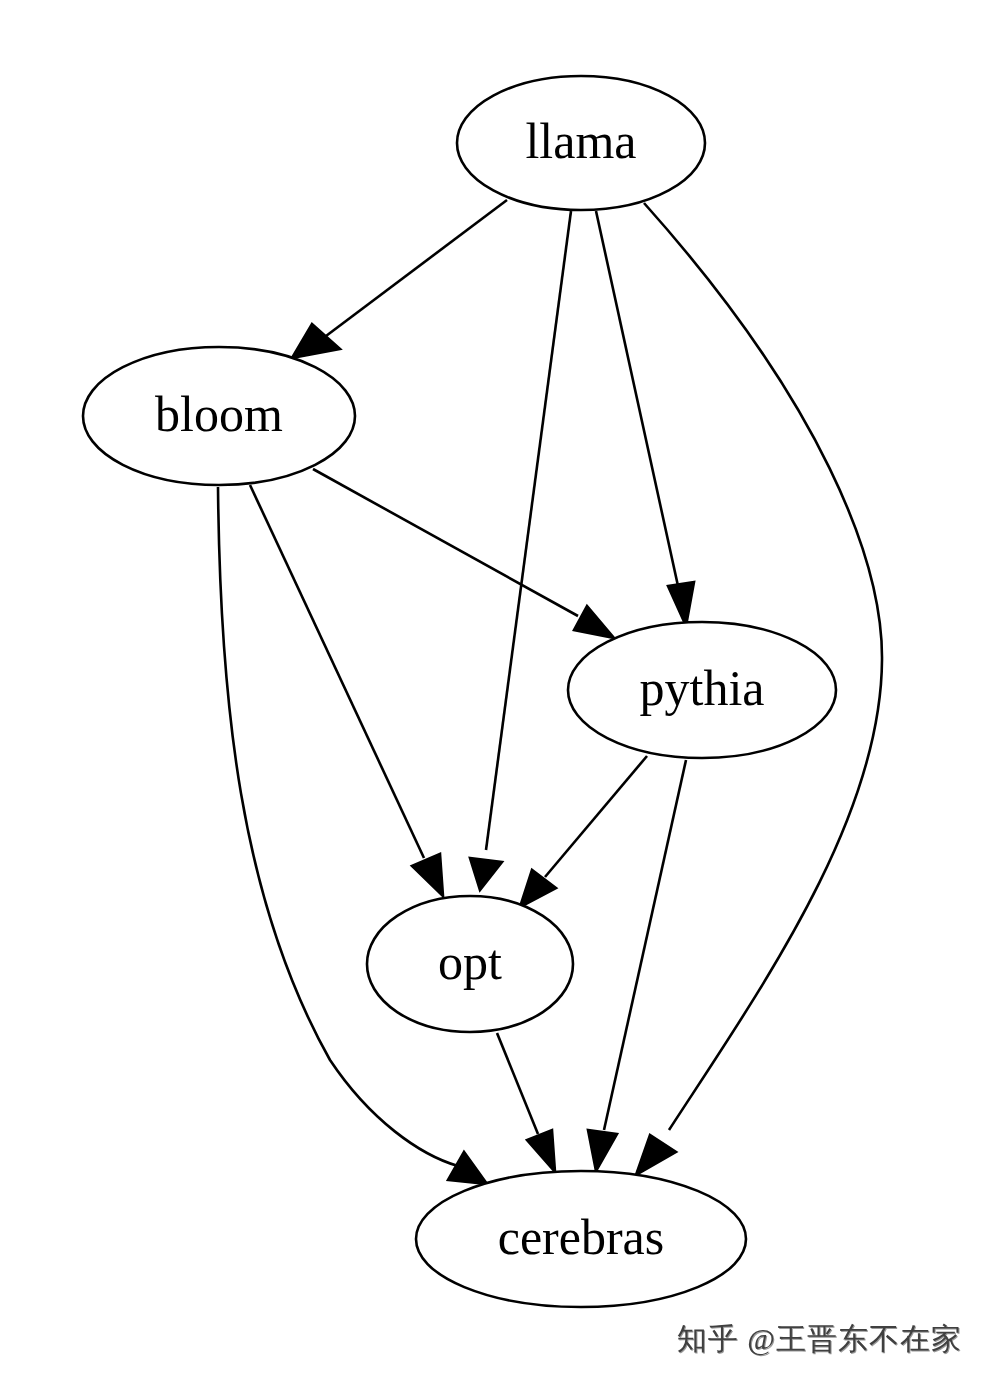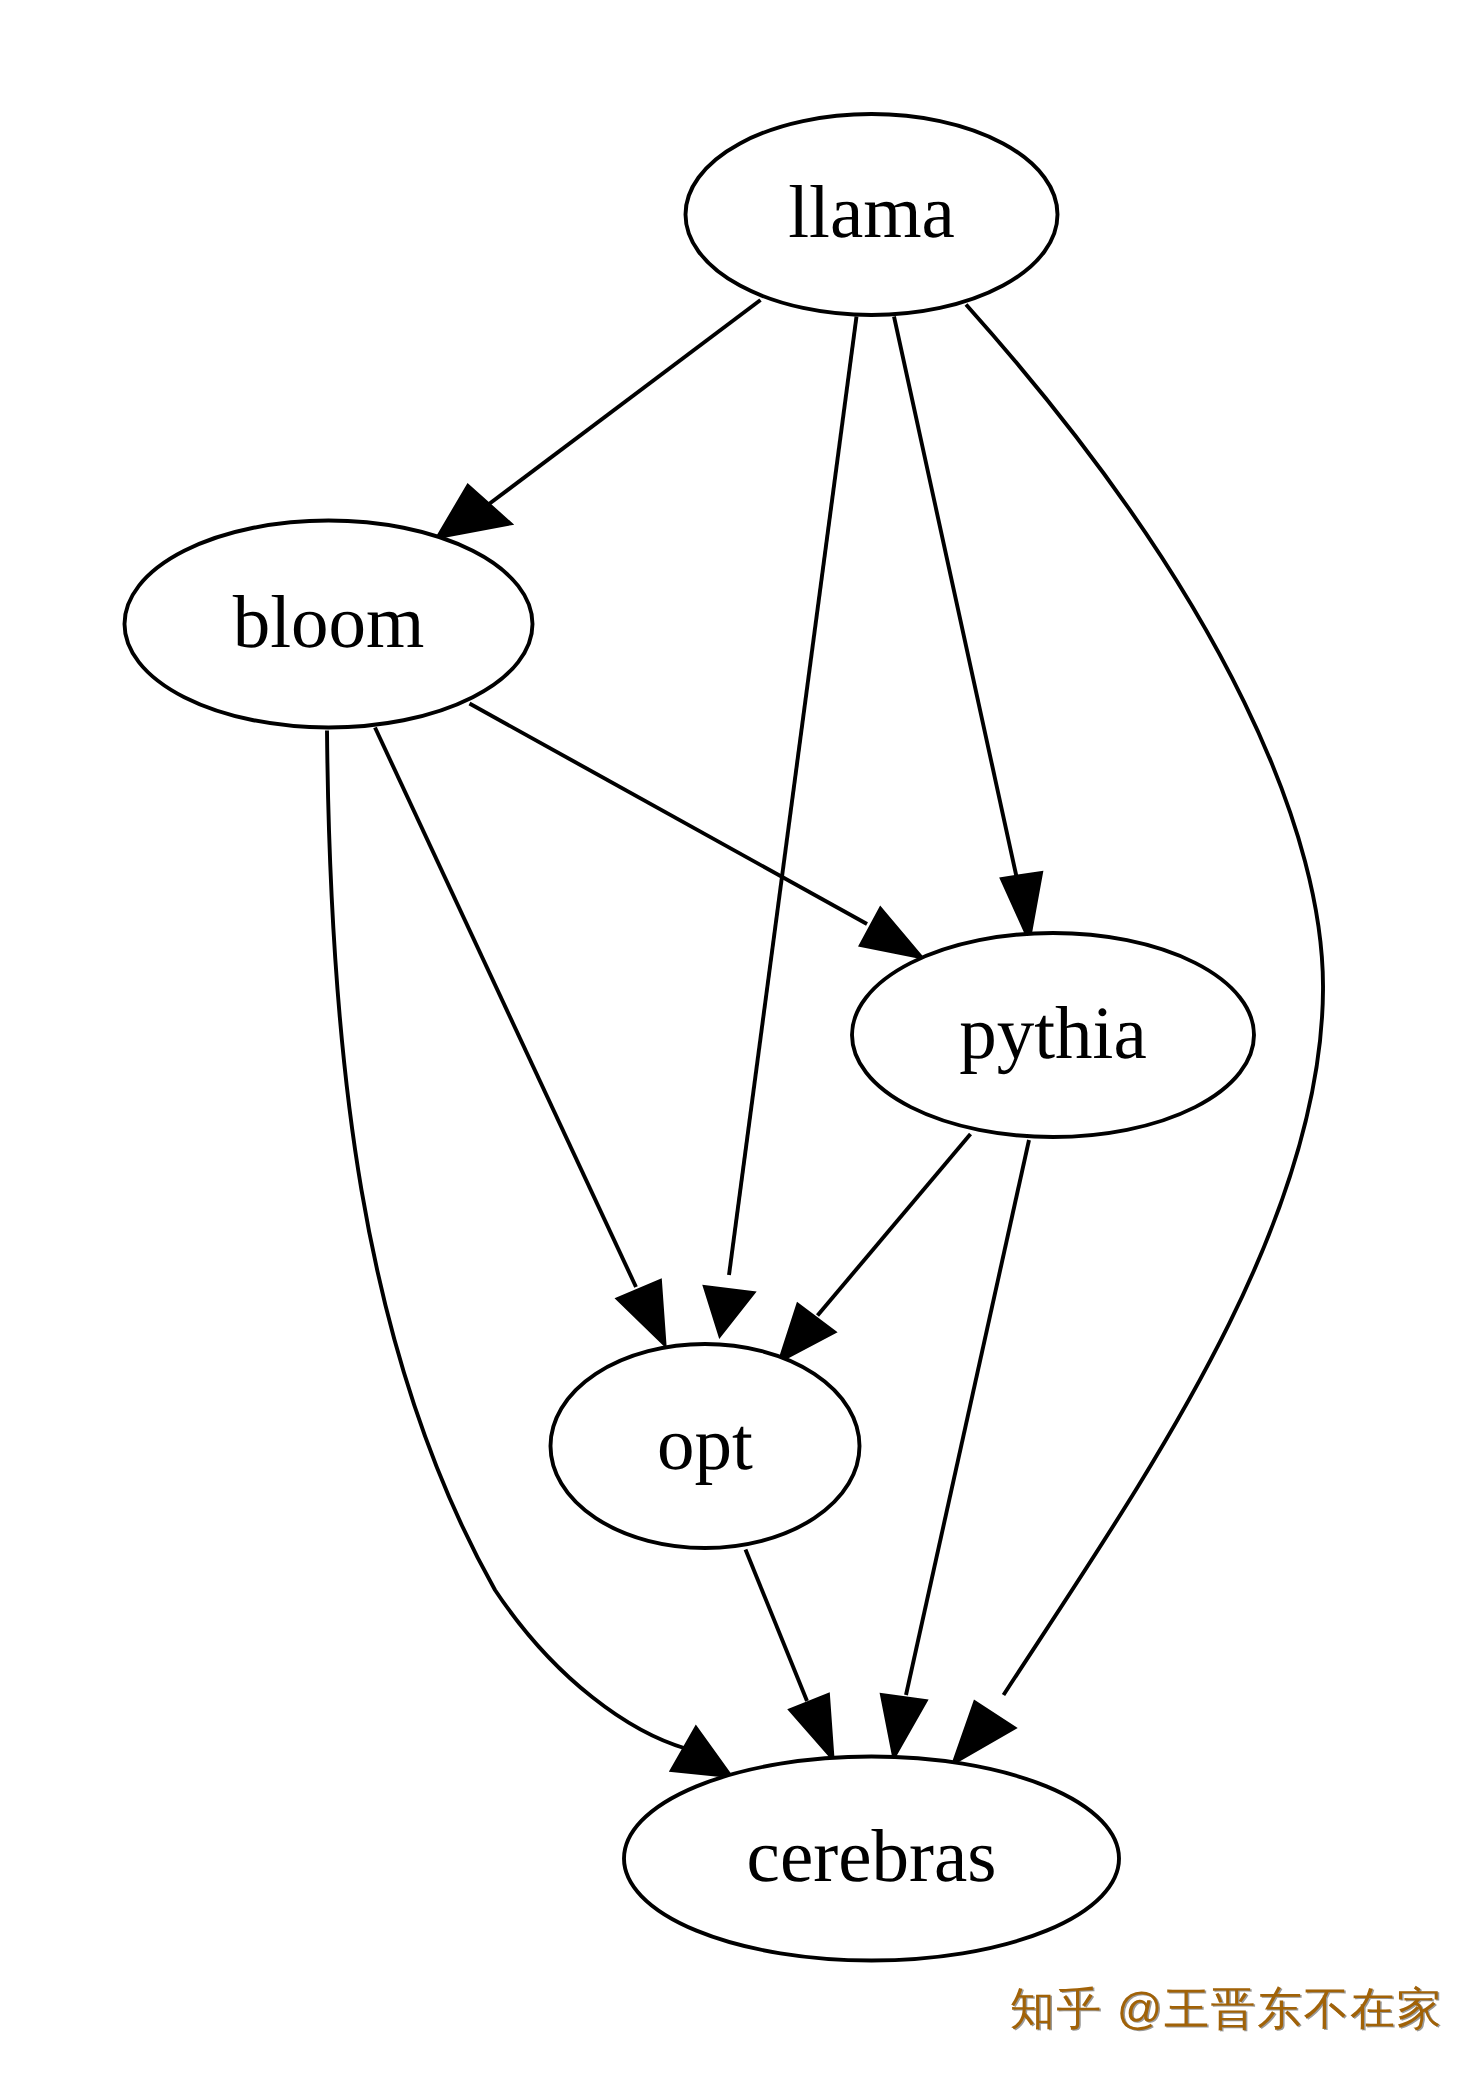--- a/index.html
+++ b/index.html
@@ -2,21 +2,21 @@
 <html><head>
   <meta charset="utf-8">
   <style>
     html, body { margin: 0; padding: 0; background: #ffffff; }
     body { width: 986px; height: 1384px; position: relative; overflow: hidden; }
     svg#graph { position: absolute; left: 0; top: 0; }
     .node-shape { fill: #ffffff; stroke: #000000; stroke-width: 2.6; }
     .node-label { font-family: "Liberation Serif", "DejaVu Serif", serif; font-size: 50px; fill: #000000; text-anchor: middle; dominant-baseline: central; }
     .edge-path { fill: none; stroke: #000000; stroke-width: 2.6; }
     .edge-head { fill: #000000; stroke: #000000; stroke-width: 2.6; stroke-linejoin: miter; }
-    .watermark { position: absolute; right: 24px; bottom: 24px; font-family: Liberation Sans, sans-serif; font-size: 30px; color: #a16207; letter-spacing: 1px; text-shadow: 1px 1px 0 #9a9a9a; }
+    .watermark { position: absolute; right: 24px; bottom: 24px; font-family: Liberation Serif, serif; font-size: 30px; color: #404040; letter-spacing: 1px; text-shadow: 1px 1px 0 #9a9a9a; }
   </style>
 </head>
 <body>
 
 <svg id="graph" width="986" height="1384" viewBox="0 0 986 1384" xmlns="http://www.w3.org/2000/svg">
   <g id="edges">
       <g>
         <path d="M507,200 L326,336" class="edge-path"></path>
         <polygon points="292,358 312,324 340,349" class="edge-head"></polygon>
       </g>

